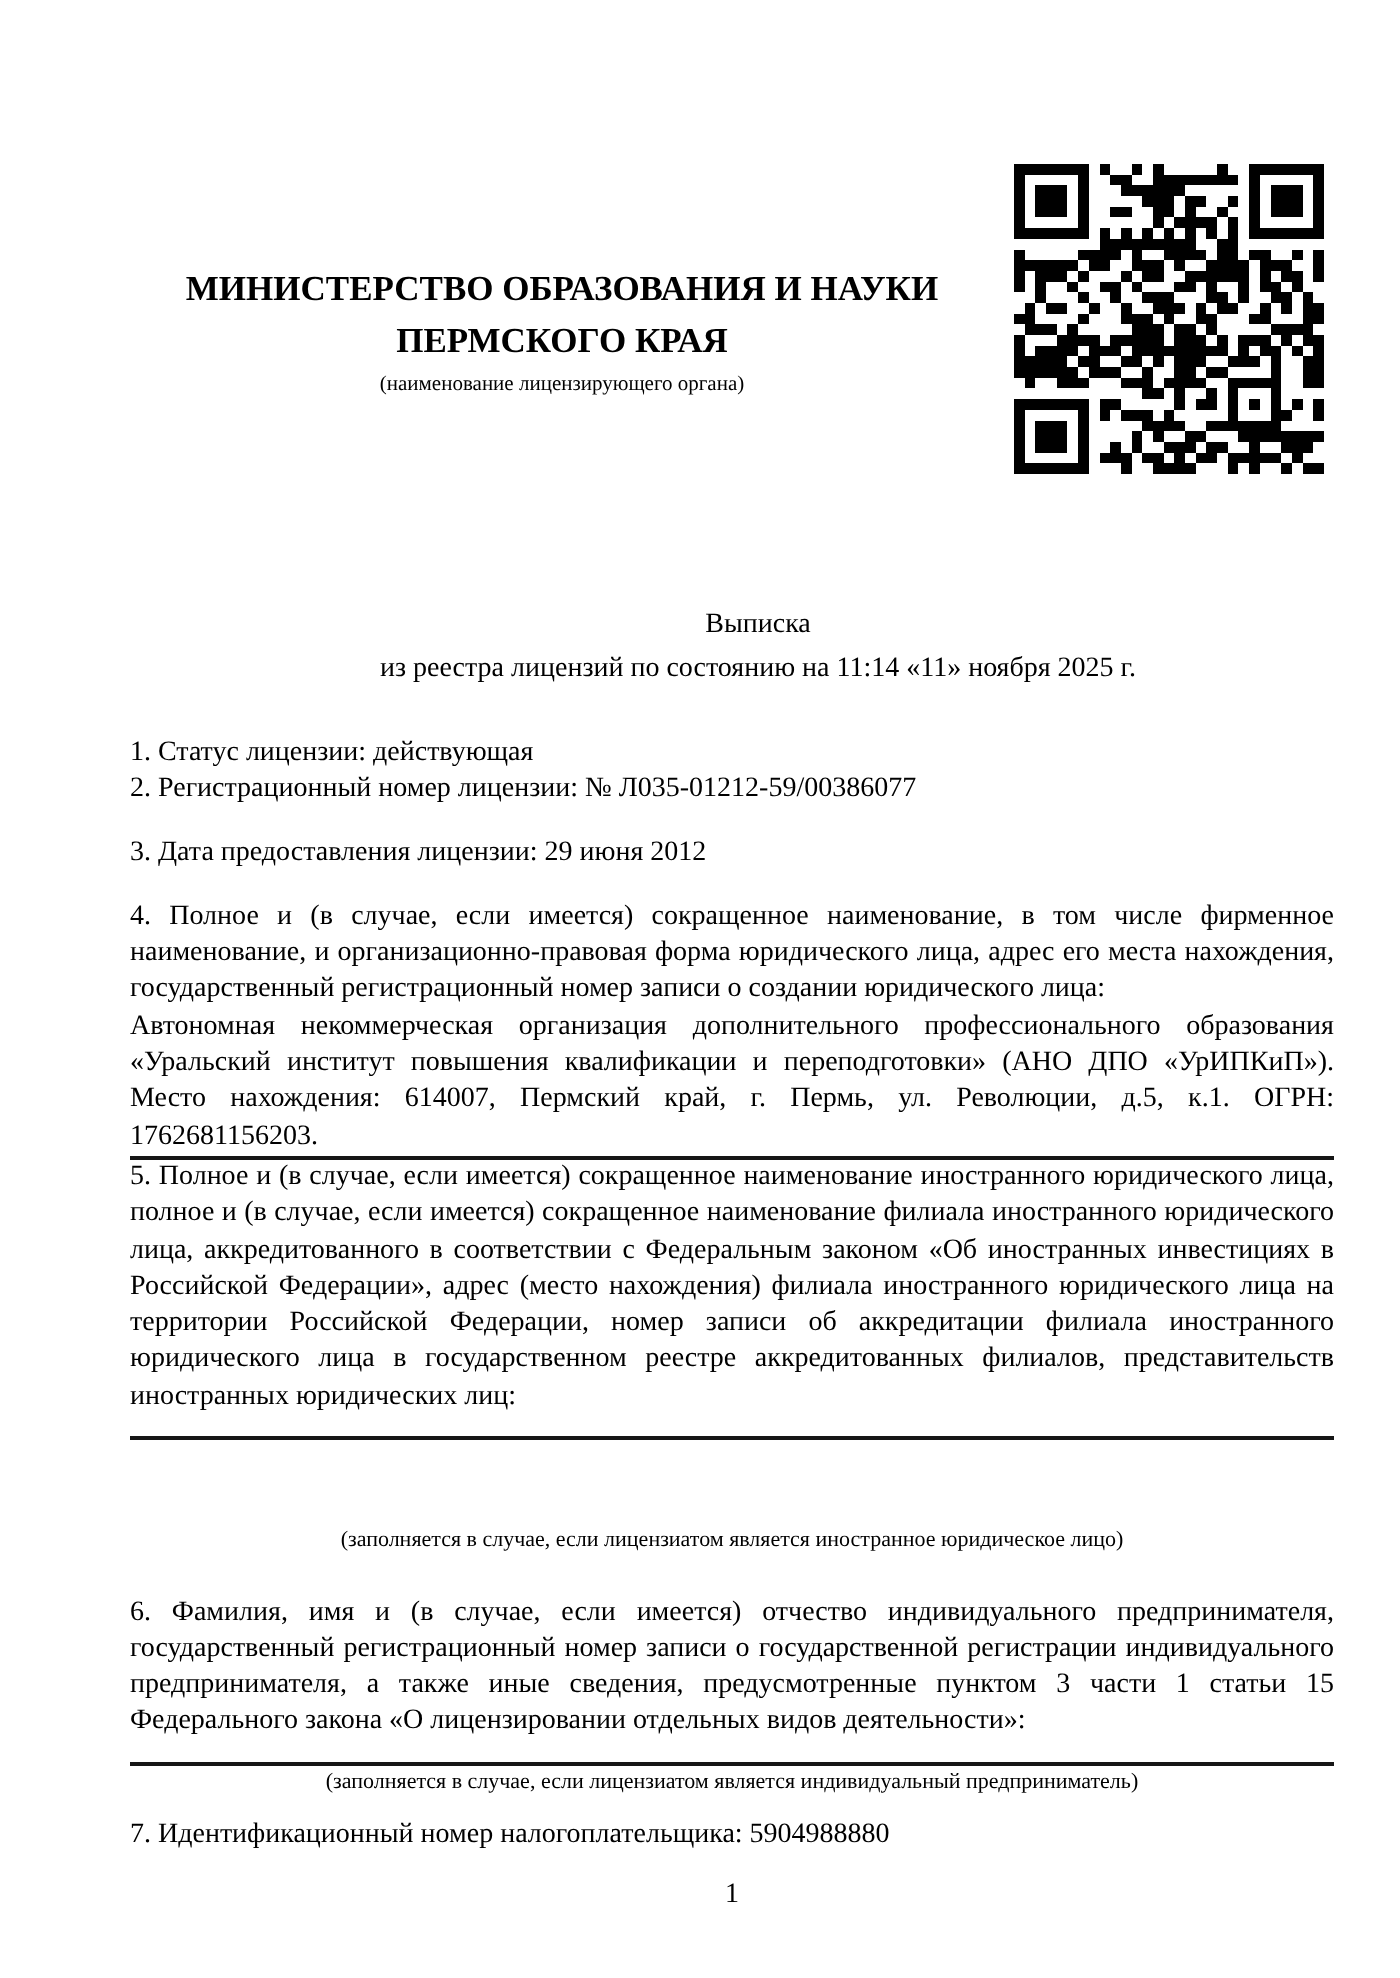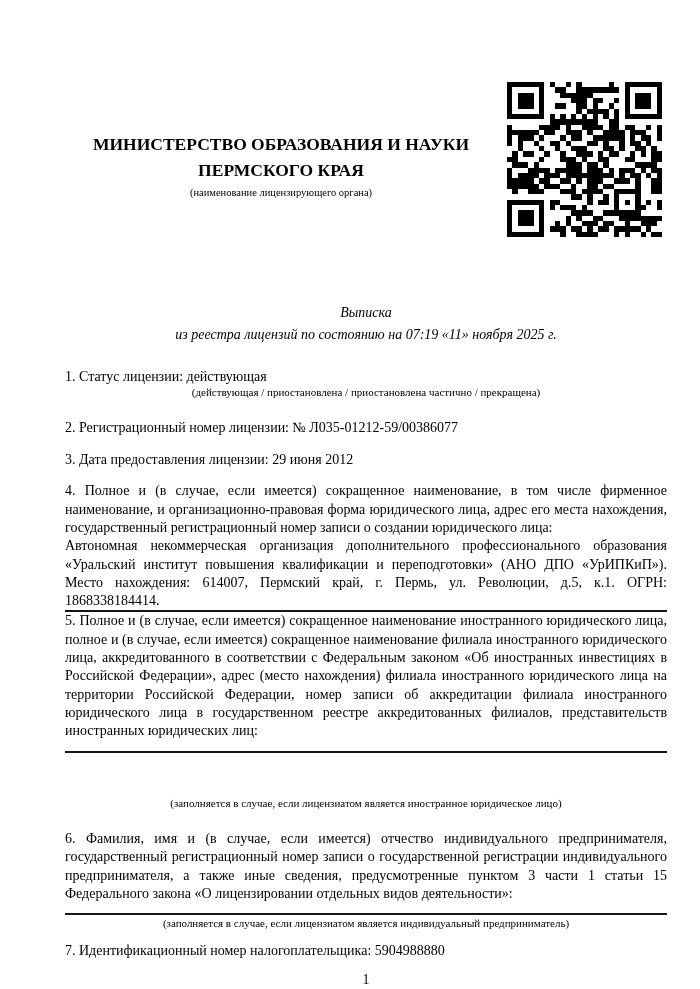--- a/index.html
+++ b/index.html
@@ -20,23 +20,23 @@
   .ministry-name { font-weight: bold; font-size: 17.5px; line-height: 26px; }
   .ministry-caption { font-size: 10.5px; line-height: 13px; margin-top: 3px; }
   .qr {
     position: absolute;
     left: 507px; top: 82px;
     width: 155px; height: 155px;
   }
   .qr svg { display: block; width: 100%; height: 100%; }
   .title-block {
     position: absolute;
-    left: 65px; top: 302px; width: 602px;
+    left: 78px; top: 302px; width: 602px;
     text-align: center;
-    font-size: 14px; line-height: 21.5px; font-style: italic;
+    font-size: 14px; line-height: 21.5px;
   }
   .body-block {
     position: absolute;
     left: 65px; top: 368px; width: 602px;
     font-size: 14px; line-height: 18.3px;
   }
   .item   { margin: 0 0 13.5px; font-family: Liberation Serif, serif; }
   .no-gap { margin-bottom: 0; }
   .just   { text-align: justify; }
   .note {
@@ -526,34 +526,33 @@
           <rect x="22" y="28" width="1" height="1"></rect>
           <rect x="25" y="28" width="1" height="1"></rect>
           <rect x="27" y="28" width="1" height="1"></rect>
           <rect x="28" y="28" width="1" height="1"></rect>
         </g>
       </svg>
     </div>
 
   <div class="title-block">
     <div>Выписка</div>
-    <div>из реестра лицензий по состоянию на 07:19 «11» ноября 2025 г.</div>
+    <div>из реестра лицензий по состоянию на 11:14 «11» ноября 2025 г.</div>
   </div>
 
   <div class="body-block">
 
     <div class="item no-gap">1. Статус лицензии: действующая</div>
-    <div class="note">(действующая / приостановлена / приостановлена частично / прекращена)</div>
 
     <div class="item">2. Регистрационный номер лицензии: № Л035-01212-59/00386077</div>
 
     <div class="item">3. Дата предоставления лицензии: 29 июня 2012</div>
 
     <div class="item just no-gap">4. Полное и (в случае, если имеется) сокращенное наименование, в том числе фирменное наименование, и организационно-правовая форма юридического лица, адрес его места нахождения, государственный регистрационный номер записи о создании юридического лица:</div>
-    <div class="item just no-gap">Автономная некоммерческая организация дополнительного профессионального образования «Уральский институт повышения квалификации и переподготовки» (АНО ДПО «УрИПКиП»). Место нахождения: 614007, Пермский край, г. Пермь, ул. Революции, д.5, к.1. ОГРН: 1868338184414.</div>
+    <div class="item just no-gap">Автономная некоммерческая организация дополнительного профессионального образования «Уральский институт повышения квалификации и переподготовки» (АНО ДПО «УрИПКиП»). Место нахождения: 614007, Пермский край, г. Пермь, ул. Революции, д.5, к.1. ОГРН: 1762681156203.</div>
     <hr class="rule">
 
     <div class="item just no-gap">5. Полное и (в случае, если имеется) сокращенное наименование иностранного юридического лица, полное и (в случае, если имеется) сокращенное наименование филиала иностранного юридического лица, аккредитованного в соответствии с Федеральным законом «Об иностранных инвестициях в Российской Федерации», адрес (место нахождения) филиала иностранного юридического лица на территории Российской Федерации, номер записи об аккредитации филиала иностранного юридического лица в государственном реестре аккредитованных филиалов, представительств иностранных юридических лиц:</div>
     <div></div>
     <hr class="rule gap-top">
     <div class="fn gap-lg">(заполняется в случае, если лицензиатом является иностранное юридическое лицо)</div>
 
     <div class="item just no-gap">6. Фамилия, имя и (в случае, если имеется) отчество индивидуального предпринимателя, государственный регистрационный номер записи о государственной регистрации индивидуального предпринимателя, а также иные сведения, предусмотренные пунктом 3 части 1 статьи 15 Федерального закона «О лицензировании отдельных видов деятельности»:</div>
     <div></div>
     <hr class="rule gap-top">

